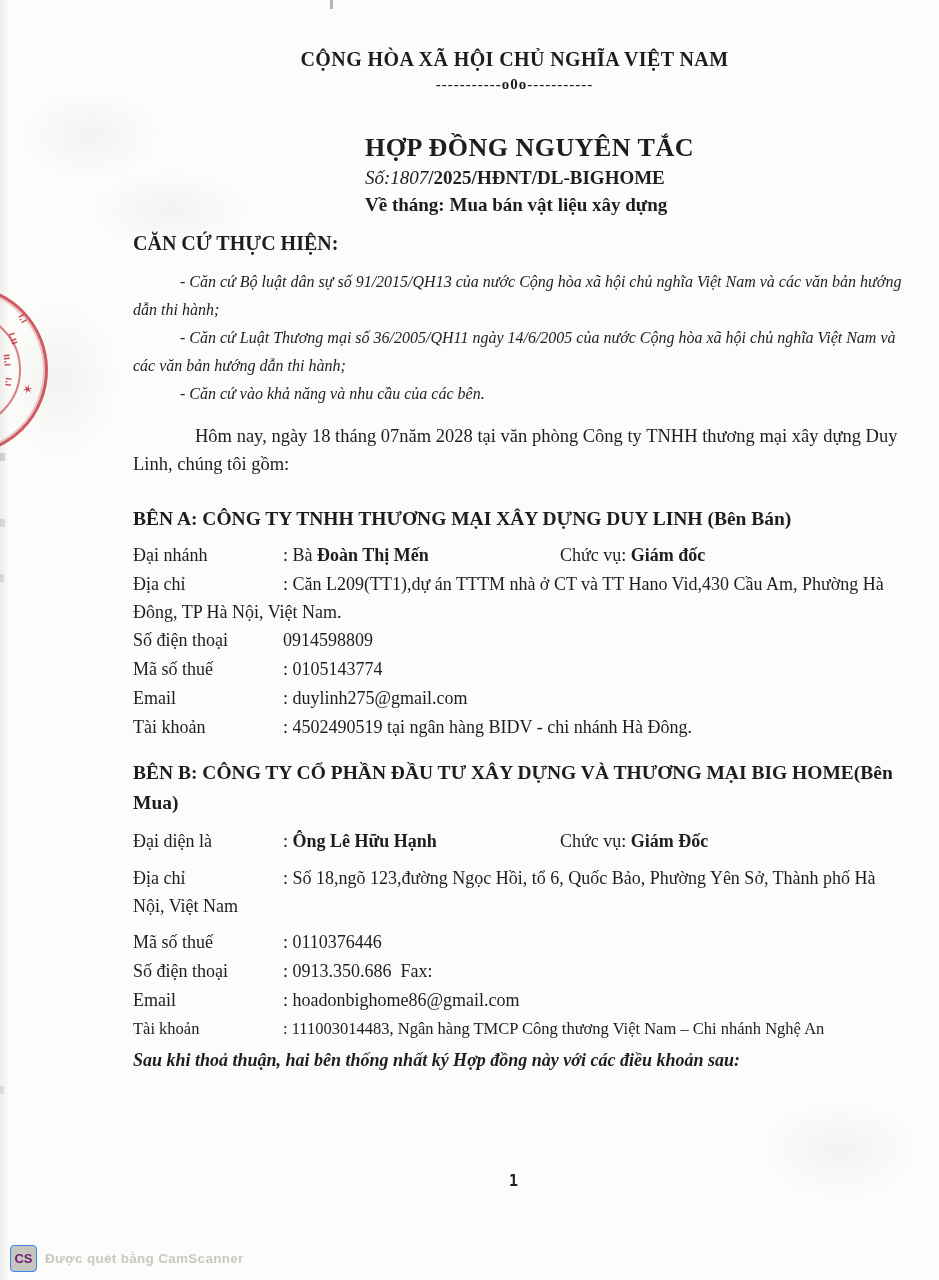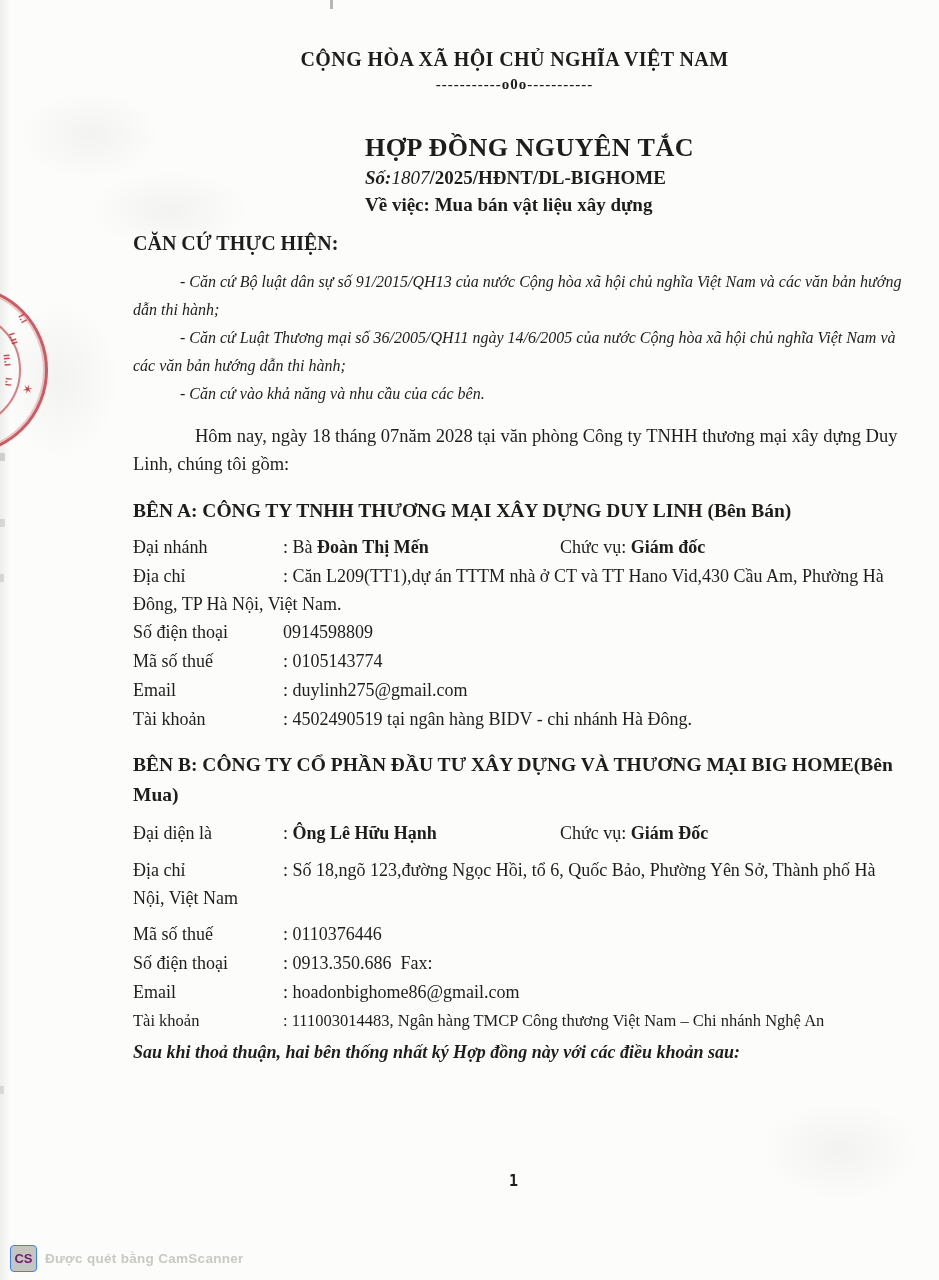--- a/index.html
+++ b/index.html
@@ -24,33 +24,33 @@
   
   .nat-header{text-align:center;padding-top:46px;padding-right:14px;}
   .nat-line1{font-size:20px;font-weight:bold;line-height:26px;letter-spacing:.4px;}
   .nat-line2{font-size:19px;font-weight:bold;line-height:28px;}
   .nat-sep{font-size:15px;font-weight:bold;line-height:24px;letter-spacing:1px;}
 
   
   .title-block{margin-top:36px;margin-left:232px;}
   .doc-title{font-size:26px;font-weight:bold;line-height:32px;letter-spacing:.5px;}
   .doc-number{font-size:19px;line-height:28px;}
-  .num-label{font-weight:bold;font-style:italic;margin-top:16px;}
+  .num-label{font-weight:normal;font-style:italic;margin-top:16px;}
   .num-serial{font-style:italic;}
   .num-rest{font-weight:600;}
   .doc-subject{font-size:19px;font-weight:bold;line-height:26px;}
 
   
   .basis-heading{margin-top:12px;font-size:20px;font-weight:bold;line-height:26px;}
   .basis-items{margin-top:12px;}
   .basis-item{font-size:16px;font-style:italic;line-height:28px;text-indent:47px;margin:0;}
   .intro{margin-top:14px;font-size:18.5px;line-height:28px;text-indent:62px;}
 
   
-  .party-heading{margin-top:18px;font-size:19.5px;font-weight:bold;line-height:30px;}
+  .party-heading{margin-top:26px;font-size:19.5px;font-weight:bold;line-height:30px;}
   .party-heading.b{margin-top:16px;}
   .row{position:relative;font-size:18px;line-height:29px;}
   .row.rep{margin-top:6px;line-height:30px;}
   .row.wrap2{line-height:28px;}
   .row.small{font-size:16.5px;line-height:28px;}
   .row.gap-top{margin-top:8px;}
   .lbl{display:inline-block;width:150px;vertical-align:top;white-space:pre-wrap;}
   .val{white-space:pre-wrap;}
   .pos{position:absolute;left:427px;top:0;white-space:pre-wrap;}
   b{font-weight:bold;}
@@ -104,21 +104,21 @@
   <div class="content">
 
     <div class="nat-header">
       <div class="nat-line1">CỘNG HÒA XÃ HỘI CHỦ NGHĨA VIỆT NAM</div>
       <div class="nat-sep">-----------o0o-----------</div>
     </div>
 
     <div class="title-block">
       <div class="doc-title">HỢP ĐỒNG NGUYÊN TẮC</div>
       <div class="doc-number"><span class="num-label">Số:</span><span class="num-serial">1807</span><span class="num-rest">/2025/HĐNT/DL-BIGHOME</span></div>
-      <div class="doc-subject">Về việc: Mua bán vật liệu xây dựng</div>
+      <div class="doc-subject">Về tháng: Mua bán vật liệu xây dựng</div>
     </div>
 
     <div class="basis-heading">CĂN CỨ THỰC HIỆN:</div>
     <div class="basis-items">
       <p class="basis-item">- Căn cứ Bộ luật dân sự số 91/2015/QH13 của nước Cộng hòa xã hội chủ nghĩa Việt Nam và các văn bản hướng dẫn thi hành;</p>
       <p class="basis-item">- Căn cứ Luật Thương mại số 36/2005/QH11 ngày 14/6/2005 của nước Cộng hòa xã hội chủ nghĩa Việt Nam và các văn bản hướng dẫn thi hành;</p>
       <p class="basis-item">-  Căn cứ vào khả năng và nhu cầu của các bên.</p>
     </div>
 
     <div class="intro">Hôm nay, ngày 18 tháng 07năm 2028 tại văn phòng Công ty TNHH thương mại xây dựng Duy Linh, chúng tôi gồm:</div>

